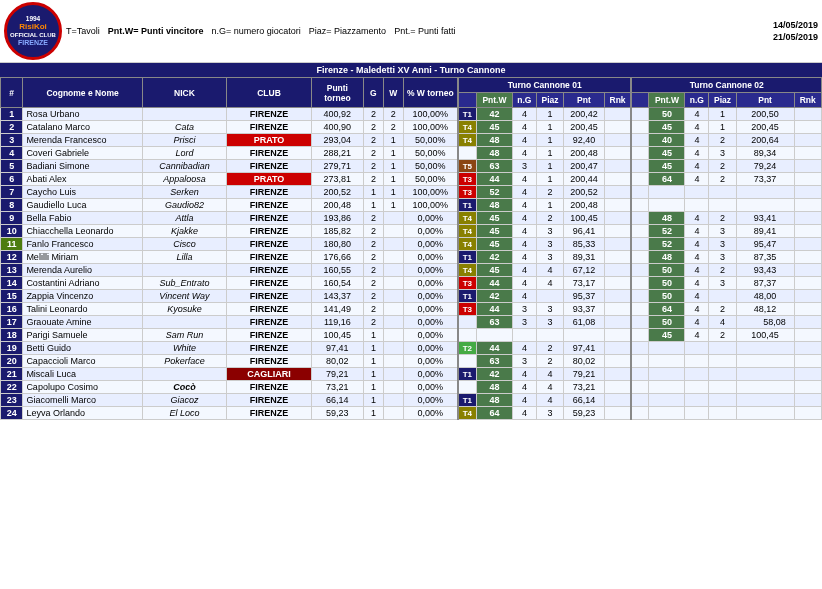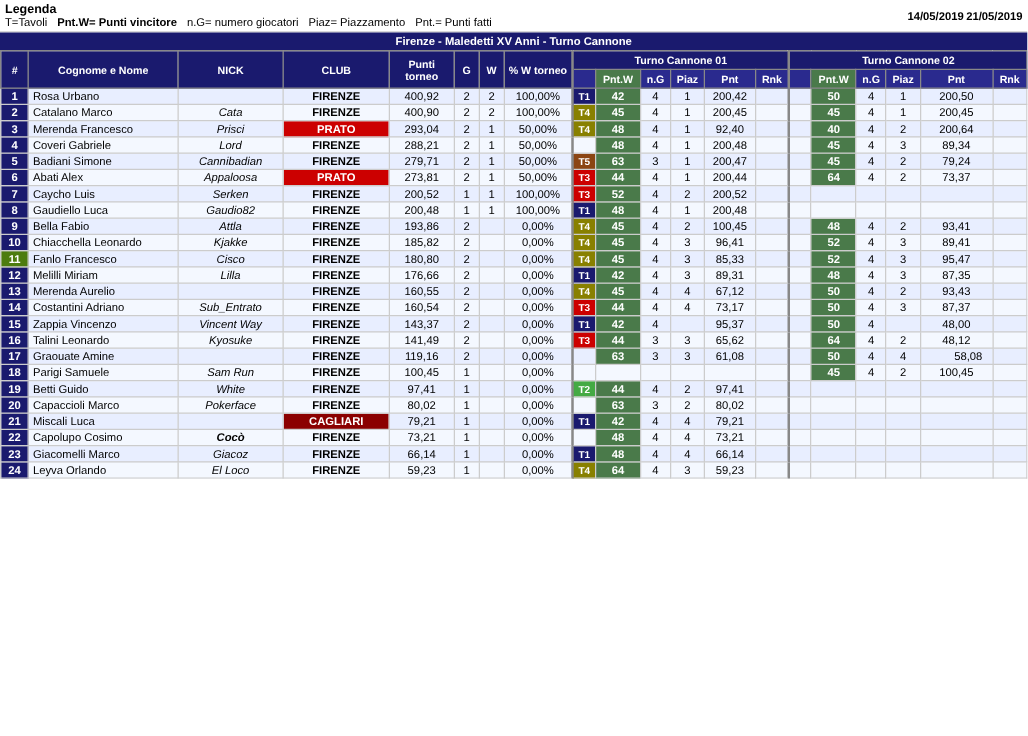--- a/index.html
+++ b/index.html
@@ -31,31 +31,36 @@
       text-align: center;
       vertical-align: middle;
     }
     tbody tr:nth-child(odd) td { background: #f0f4ff; }
     tbody tr:nth-child(even) td { background: #e0e8ff; }
   </style>
 </head>
 <body>
 
 <div style="display:flex;align-items:center;background:#fff;border-bottom:1px solid #ccc;padding:2px 4px;gap:4px;">
+  <div style="width:58px;height:58px;border-radius:50%;background:#1a1a6e;border:3px solid #c00;display:flex;align-items:center;justify-content:center;flex-direction:column;color:#fff;font-size:6.5px;font-weight:bold;text-align:center;line-height:1.2;flex-shrink:0;">
+    <div>1994</div>
+    <div style="font-size:8px;color:#f80;">RisiKoi</div>
+    <div style="font-size:6px;">OFFICIAL CLUB</div>
+    <div style="font-size:7px;color:#8af;">FIRENZE</div>
+  </div>
   <div style="flex:1;">
-    <div style="font-weight:bold;font-size:10px;">Legenda</div>
     <div style="display:flex;gap:8px;flex-wrap:wrap;font-size:9px;">
       <span>T=Tavoli</span>
       <span style="font-weight:bold;">Pnt.W= Punti vincitore</span>
       <span>n.G= numero giocatori</span>
       <span>Piaz= Piazzamento</span>
       <span>Pnt.= Punti fatti</span>
     </div>
   </div>
-  <div style="display:flex;flex-direction:row;align-items:flex-start;font-size:9px;font-weight:bold;gap:2px;">
+  <div style="display:flex;flex-direction:column;align-items:flex-start;font-size:9px;font-weight:bold;gap:2px;">
     <div>14/05/2019</div>
     <div>21/05/2019</div>
   </div>
 </div>
 
 <div style="background:#1a1a6e;color:#fff;font-size:9px;font-weight:bold;text-align:center;padding:2px;">
   <span>Firenze - Maledetti XV Anni - Turno Cannone</span>
 </div>
 
 <table>
@@ -450,21 +455,21 @@
         <td style="background: rgb(244, 248, 255); font-style: italic;">Kyosuke</td>
         <td style="background: rgb(244, 248, 255); font-weight: bold;">FIRENZE</td>
         <td style="background: rgb(244, 248, 255);">141,49</td>
         <td style="background: rgb(244, 248, 255);">2</td>
         <td style="background: rgb(244, 248, 255);"></td>
         <td style="background: rgb(244, 248, 255);">0,00%</td>
         <td style="background: rgb(204, 0, 0); color: rgb(255, 255, 255); font-weight: bold; font-size: 8px; border-left: 2px solid rgb(136, 136, 136);">T3</td>
         <td style="background: rgb(74, 122, 74); color: rgb(255, 255, 255); font-weight: bold;">44</td>
         <td style="background: rgb(244, 248, 255);">3</td>
         <td style="background: rgb(244, 248, 255);">3</td>
-        <td style="background: rgb(244, 248, 255);">65,62</td>
+        <td style="background: rgb(244, 248, 255);">93,37</td>
         <td style="background: rgb(244, 248, 255);"></td>
         <td style="background: rgb(244, 248, 255); border-left: 2px solid rgb(136, 136, 136);"></td>
         <td style="background: rgb(74, 122, 74); color: rgb(255, 255, 255); font-weight: bold;">64</td>
         <td style="background: rgb(244, 248, 255);">4</td>
         <td style="background: rgb(244, 248, 255);">2</td>
         <td style="background: rgb(244, 248, 255);">48,12</td>
         <td style="background: rgb(244, 248, 255);"></td>
       </tr>
       <tr>
         <td style="background: rgb(26, 26, 110); color: rgb(255, 255, 255); font-weight: bold; text-align: center;">17</td>

